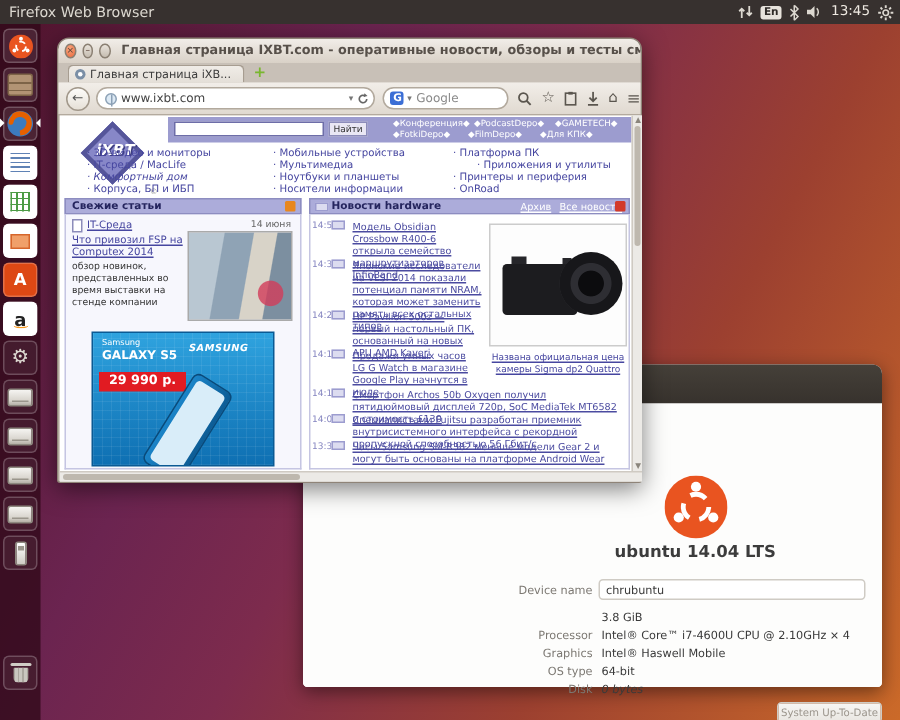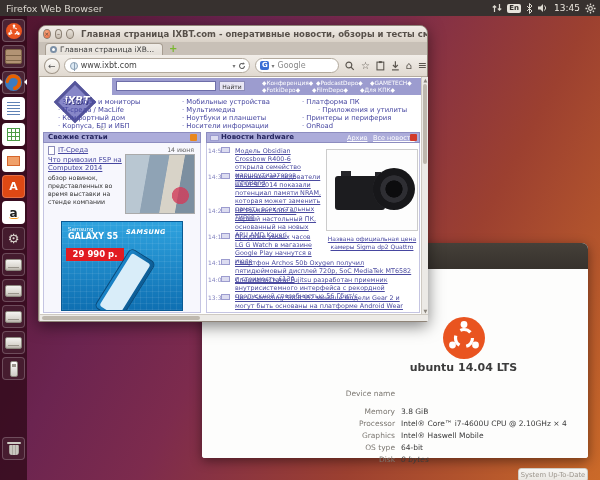--- a/index.html
+++ b/index.html
@@ -169,22 +169,22 @@
         <svg class="abs" style="left:112px; top:48px;" width="42" height="42" viewBox="0 0 42 42">
           <circle cx="21" cy="21" r="21" fill="#e95420"></circle>
           <circle cx="21" cy="21" r="8.5" fill="none" stroke="#fff" stroke-width="3.2" stroke-dasharray="11 7"></circle>
           <circle cx="21" cy="7.5" r="3.4" fill="#fff"></circle>
           <circle cx="9.5" cy="28" r="3.4" fill="#fff"></circle>
           <circle cx="32.5" cy="28" r="3.4" fill="#fff"></circle>
         </svg>
         <div class="os-name">ubuntu 14.04 LTS</div>
 
         <div class="fld-label" style="top:120px;">Device name</div>
-
-        <div class="fld-label" style="top:138px;">Memory</div>
+        <input class="dev-input" value="chrubuntu" style="">
+
         <div class="fld-value" style="top:138px;">3.8 GiB</div>
 
         <div class="fld-label" style="top:150px;">Processor</div>
         <div class="fld-value" style="top:150px;">Intel® Core™ i7-4600U CPU @ 2.10GHz × 4</div>
 
         <div class="fld-label" style="top:162px;">Graphics</div>
         <div class="fld-value" style="top:162px;">Intel® Haswell Mobile</div>
 
         <div class="fld-label" style="top:174px;">OS type</div>
         <div class="fld-value" style="top:174px;">64-bit</div>
@@ -261,21 +261,21 @@
           <span class="toplink" style="left:150px; top:2px;">◆Конференция◆</span>
           <span class="toplink" style="left:204px; top:2px;">◆PodcastDepo◆</span>
           <span class="toplink" style="left:258px; top:2px;">◆GAMETECH◆</span>
           <span class="toplink" style="left:150px; top:9px;">◆FotkiDepo◆</span>
           <span class="toplink" style="left:200px; top:9px;">◆FilmDepo◆</span>
           <span class="toplink" style="left:248px; top:9px;">◆Для КПК◆</span>
         </div>
 
         <div class="nav-link" style="left:18px; top:21px;">· 3D-видео и мониторы</div>
         <div class="nav-link" style="left:18px; top:29px;">· IT-среда / MacLife</div>
-        <div class="nav-link" style="left:18px; top:37px;">· Комфортный дом</div>
+        <div class="nav-link" style="left:18px; top:37px;font-style:italic;">· Комфортный дом</div>
         <div class="nav-link" style="left:18px; top:45px;">· Корпуса, БП и ИБП</div>
         <div class="nav-link" style="left:142px; top:21px;">· Мобильные устройства</div>
         <div class="nav-link" style="left:142px; top:29px;">· Мультимедиа</div>
         <div class="nav-link" style="left:142px; top:37px;">· Ноутбуки и планшеты</div>
         <div class="nav-link" style="left:142px; top:45px;">· Носители информации</div>
         <div class="nav-link" style="left:262px; top:21px;">· Платформа ПК</div>
         <div class="nav-link" style="left:278px; top:29px;">· Приложения и утилиты</div>
         <div class="nav-link" style="left:262px; top:37px;">· Принтеры и периферия</div>
         <div class="nav-link" style="left:262px; top:45px;">· OnRoad</div>
 

